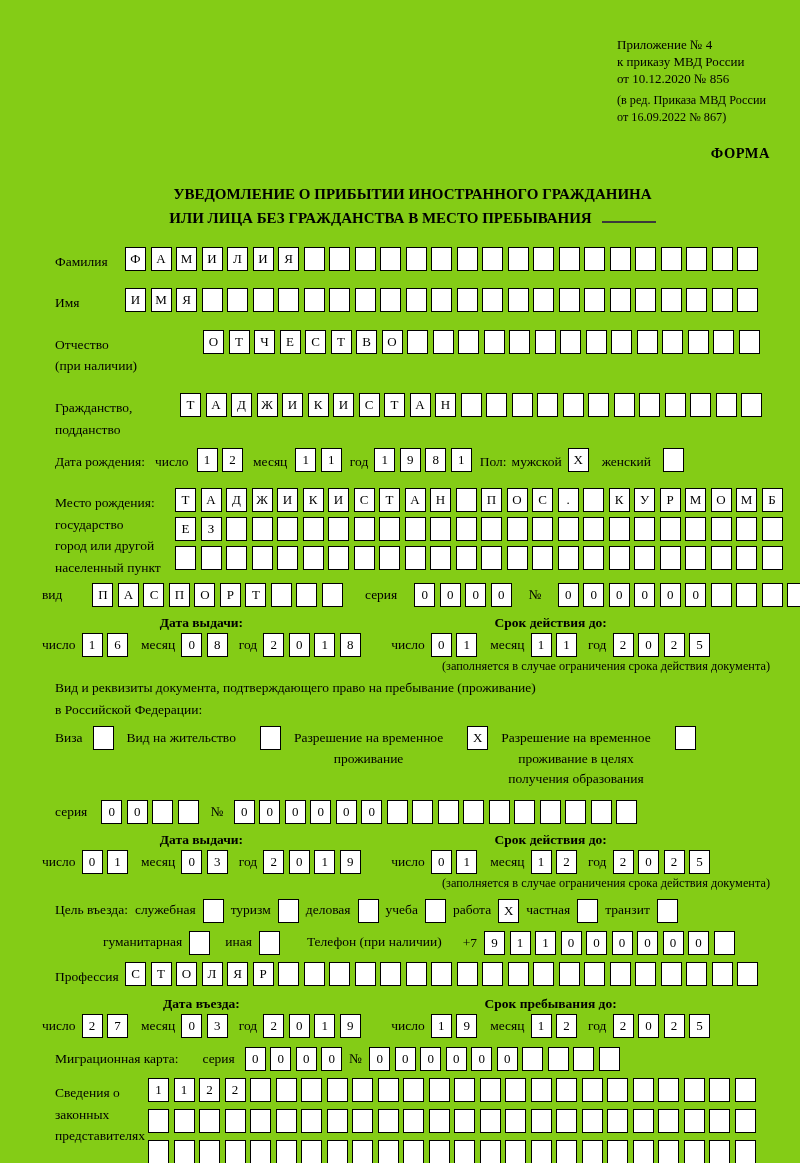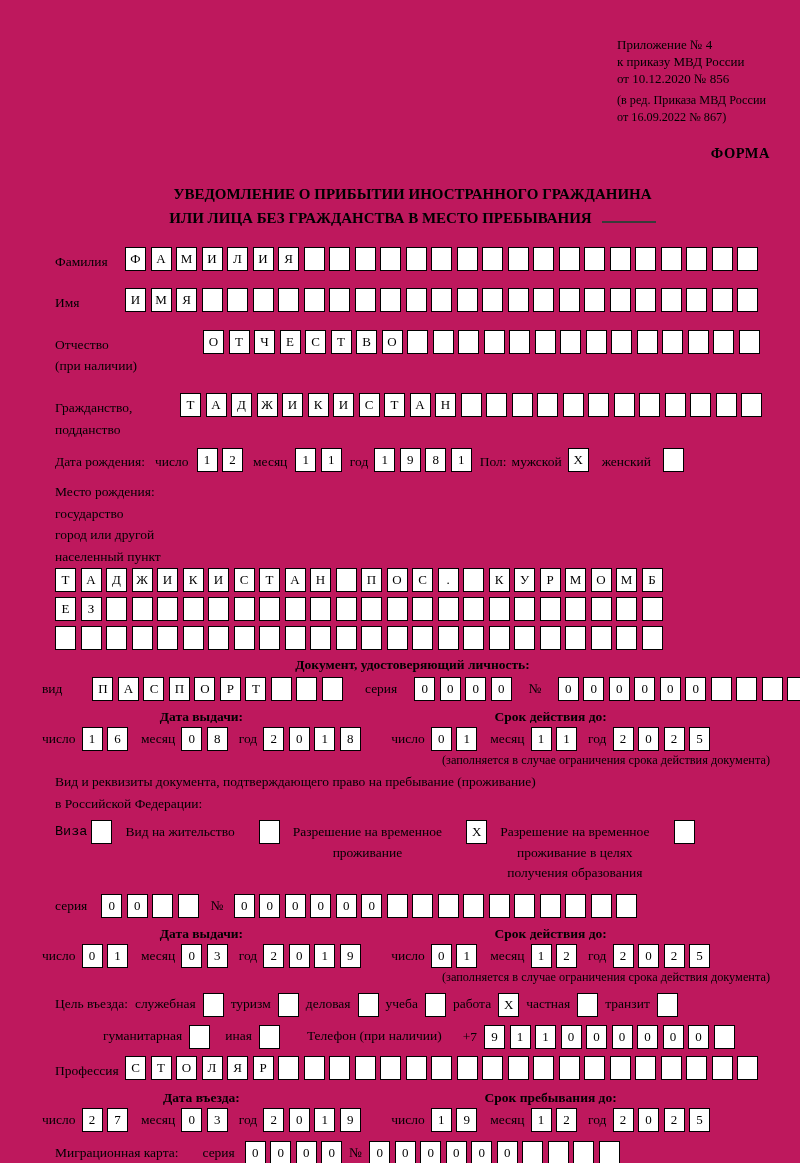--- a/index.html
+++ b/index.html
@@ -1,17 +1,17 @@
 <!DOCTYPE html>
 <html><head>
 <meta charset="utf-8">
 <style>
   html,body{margin:0;padding:0;background:#fff;}
   .page{
-    width:800px;height:1163px;box-sizing:border-box;background:#be185d;color:#000;
+    width:800px;height:1163px;box-sizing:border-box;background:#84cc16;color:#000;
     font-family:"Liberation Serif","DejaVu Serif",serif;font-size:13.5px;
     padding:36px 30px 10px 55px;overflow:hidden;position:relative;
   }
   
   .refblock{margin-left:562px;line-height:1.32;}
   .ref-line{font-size:13px;white-space:nowrap;}
   .ref-sub{font-size:12.2px;white-space:nowrap;}
   .ref-gap{height:5px;}
   .forma{font-weight:bold;text-align:right;font-size:14.5px;letter-spacing:.5px;margin-top:20px;}
   .title{text-align:center;font-weight:bold;font-size:15px;line-height:1.6;margin-top:20px;}
@@ -211,21 +211,21 @@
         <span class="cbox">8</span>
         <span class="cbox">1</span>
       </span>
     <span class="inline-lbl" style="margin-left:8px;">Пол:</span>
     <span class="inline-lbl" style="margin-left:5px;margin-right:6px;">мужской</span>
     <span class="cbox">X</span>
     <span class="inline-lbl" style="margin-left:13px;margin-right:12px;">женский</span>
     <span class="cbox"></span>
   </div>
 
-  <div class="frow" style="margin-top:5px;flex-direction:column;">
+  <div class="frow" style="margin-top:16px;">
     <div class="lbl w120">
       <div>Место рождения:</div>
       <div>государство</div>
       <div>город или другой</div>
       <div>населенный пункт</div>
     </div>
     <div class="boxcol">
       <div class="boxes">
           <span class="cbox">Т</span>
           <span class="cbox">А</span>
@@ -300,21 +300,20 @@
           <span class="cbox"></span>
           <span class="cbox"></span>
           <span class="cbox"></span>
           <span class="cbox"></span>
           <span class="cbox"></span>
           <span class="cbox"></span>
         </div>
     </div>
   </div>
 
-  <div class="docheading">Документ, удостоверяющий личность:</div>
 
   <div class="frow" style="margin-top:4px;gap:8px;">
     <span class="inline-lbl" style="margin-left:-13px;margin-right:22px;">вид</span>
     <span class="boxes">
         <span class="cbox">П</span>
         <span class="cbox">А</span>
         <span class="cbox">С</span>
         <span class="cbox">П</span>
         <span class="cbox">О</span>
         <span class="cbox">Р</span>
@@ -391,21 +390,21 @@
           </span>
       </div>
     </div>
   </div>
   <div class="note">(заполняется в случае ограничения срока действия документа)</div>
 
   <div class="introline">Вид и реквизиты документа, подтверждающего право на пребывание (проживание)</div>
   <div class="introline">в Российской Федерации:</div>
 
   <div class="optrow">
-    <div class="opt" style="gap:4px;font-family:Liberation Mono, monospace;">
+    <div class="opt" style="gap:10px;">
       <span class="olbl">Виза</span>
       <span class="cbox"></span>
     </div>
     <div class="opt">
       <span class="olbl">Вид на жительство</span>
       <span class="cbox"></span>
     </div>
     <div class="opt">
       <span class="olines">
         <div>Разрешение на временное</div>

